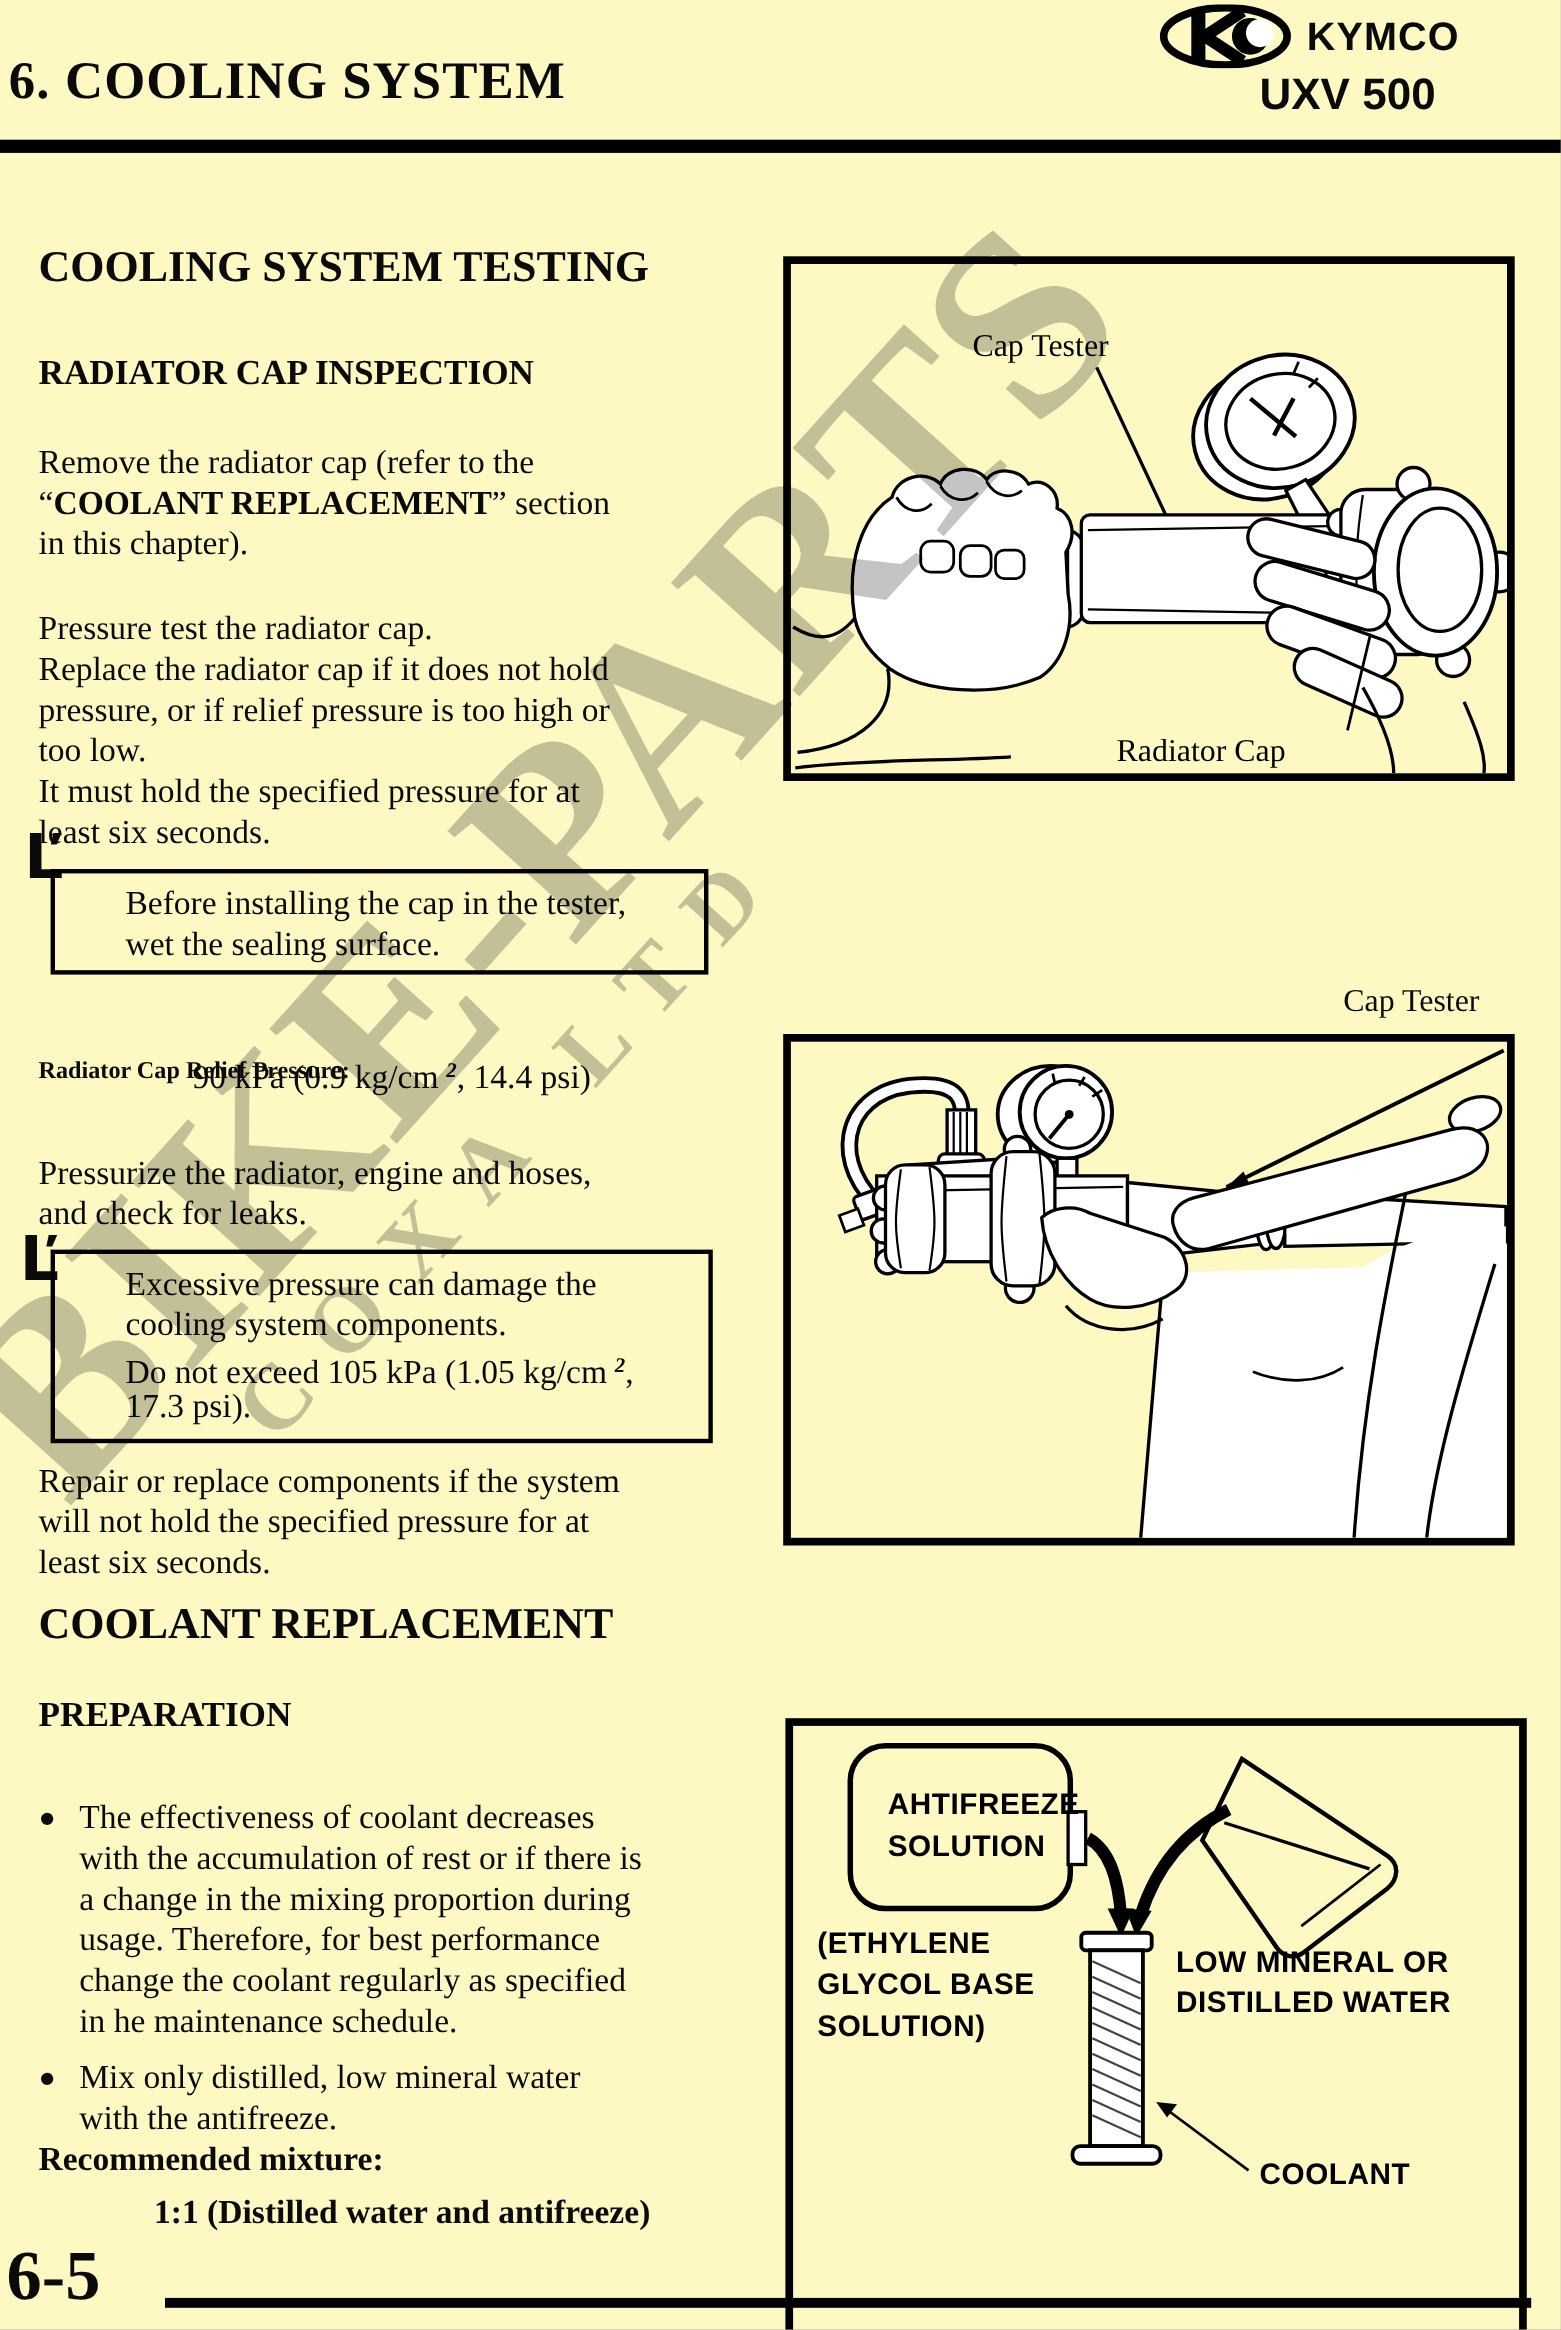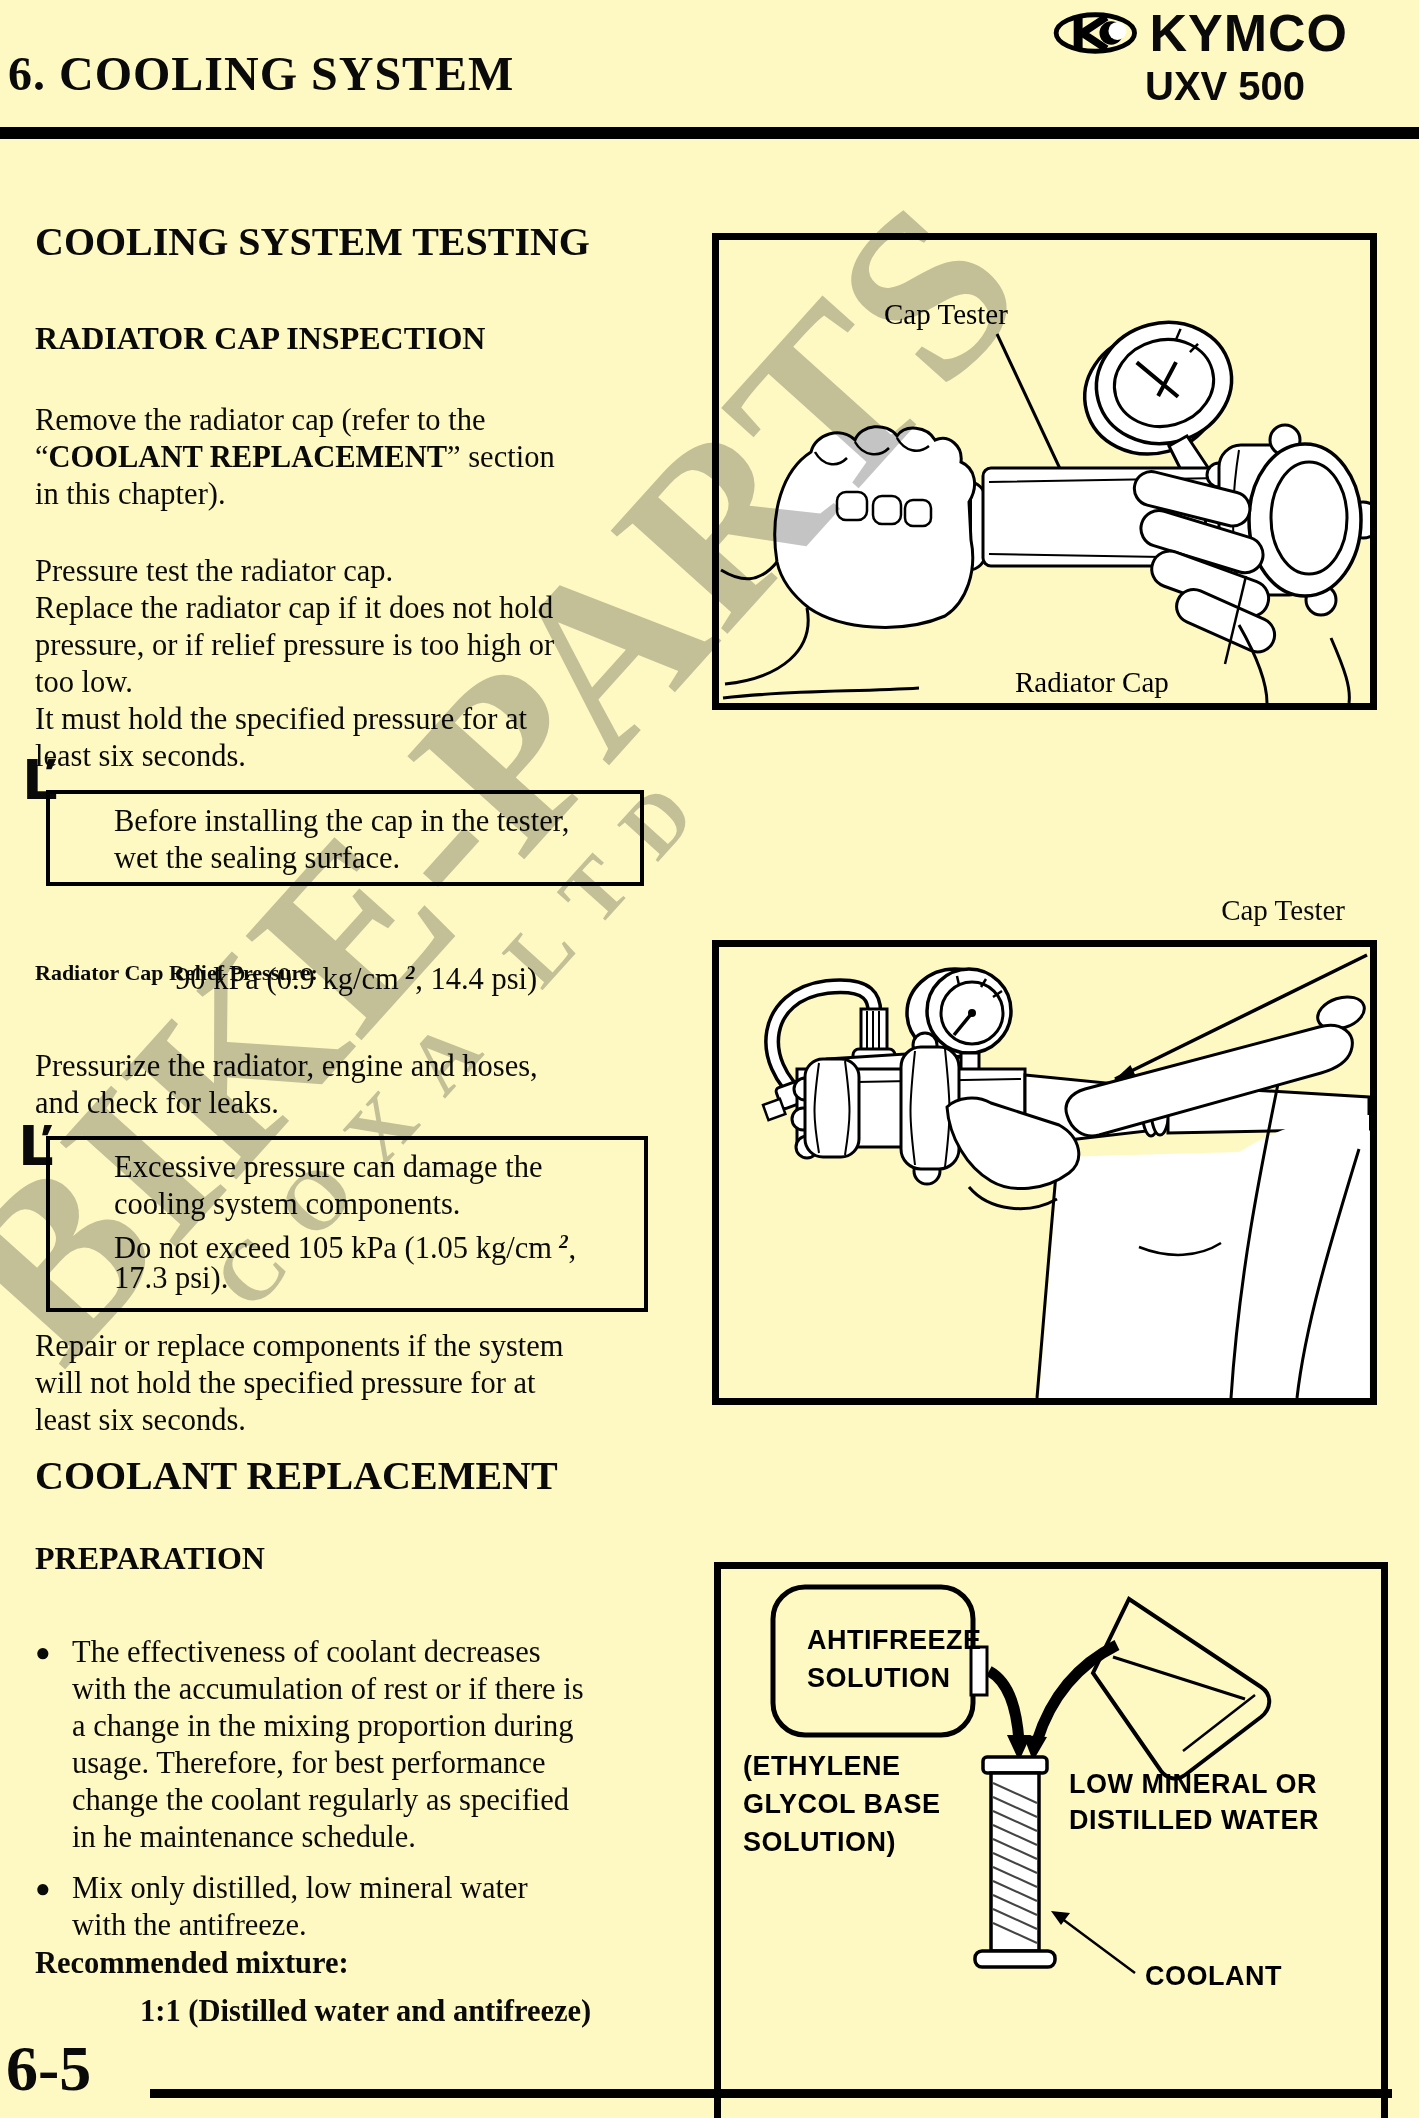--- a/index.html
+++ b/index.html
@@ -4,21 +4,21 @@
 <style>
   html,body{margin:0;padding:0;background:#888;}
   .page{position:relative;width:1419px;height:2118px;background:#fef9c3;overflow:hidden;
         font-family:"Liberation Serif",serif;color:#0a0a0a;margin:0 auto;}
   .abs{position:absolute;}
   .z{z-index:10;}
   
   .chapter-title{left:8px;top:46px;font-size:48px;font-weight:700;letter-spacing:1px;white-space:nowrap;}
   .header-rule{left:0;top:127px;width:1419px;height:12px;background:#000;}
   .brand-row{left:1052px;top:4px;width:296px;height:58px;display:flex;align-items:center;}
-  .brand-text{font-family:"Liberation Sans",sans-serif;font-weight:900;font-size:52px;letter-spacing:1px;margin-left:8px;}
+  .brand-text{font-family:"Liberation Sans",sans-serif;font-weight:900;font-size:36px;letter-spacing:1px;margin-left:8px;}
   .model-text{left:1145px;top:64px;width:200px;text-align:left;font-family:"Liberation Sans",sans-serif;
               font-weight:700;font-size:40px;white-space:nowrap;}
   
   .sec-heading{font-size:40px;font-weight:700;white-space:nowrap;}
   .sub-heading{font-size:32px;font-weight:700;white-space:nowrap;}
   .body-block{font-size:30.5px;line-height:37px;}
   .line{height:37px;white-space:nowrap;}
   .b{font-weight:700;}
   .sup2{font-size:19px;font-style:italic;font-weight:700;vertical-align:10px;margin-left:7px;}
   .note-box{border:4px solid #000;background:transparent;box-sizing:border-box;padding-left:34px;}

